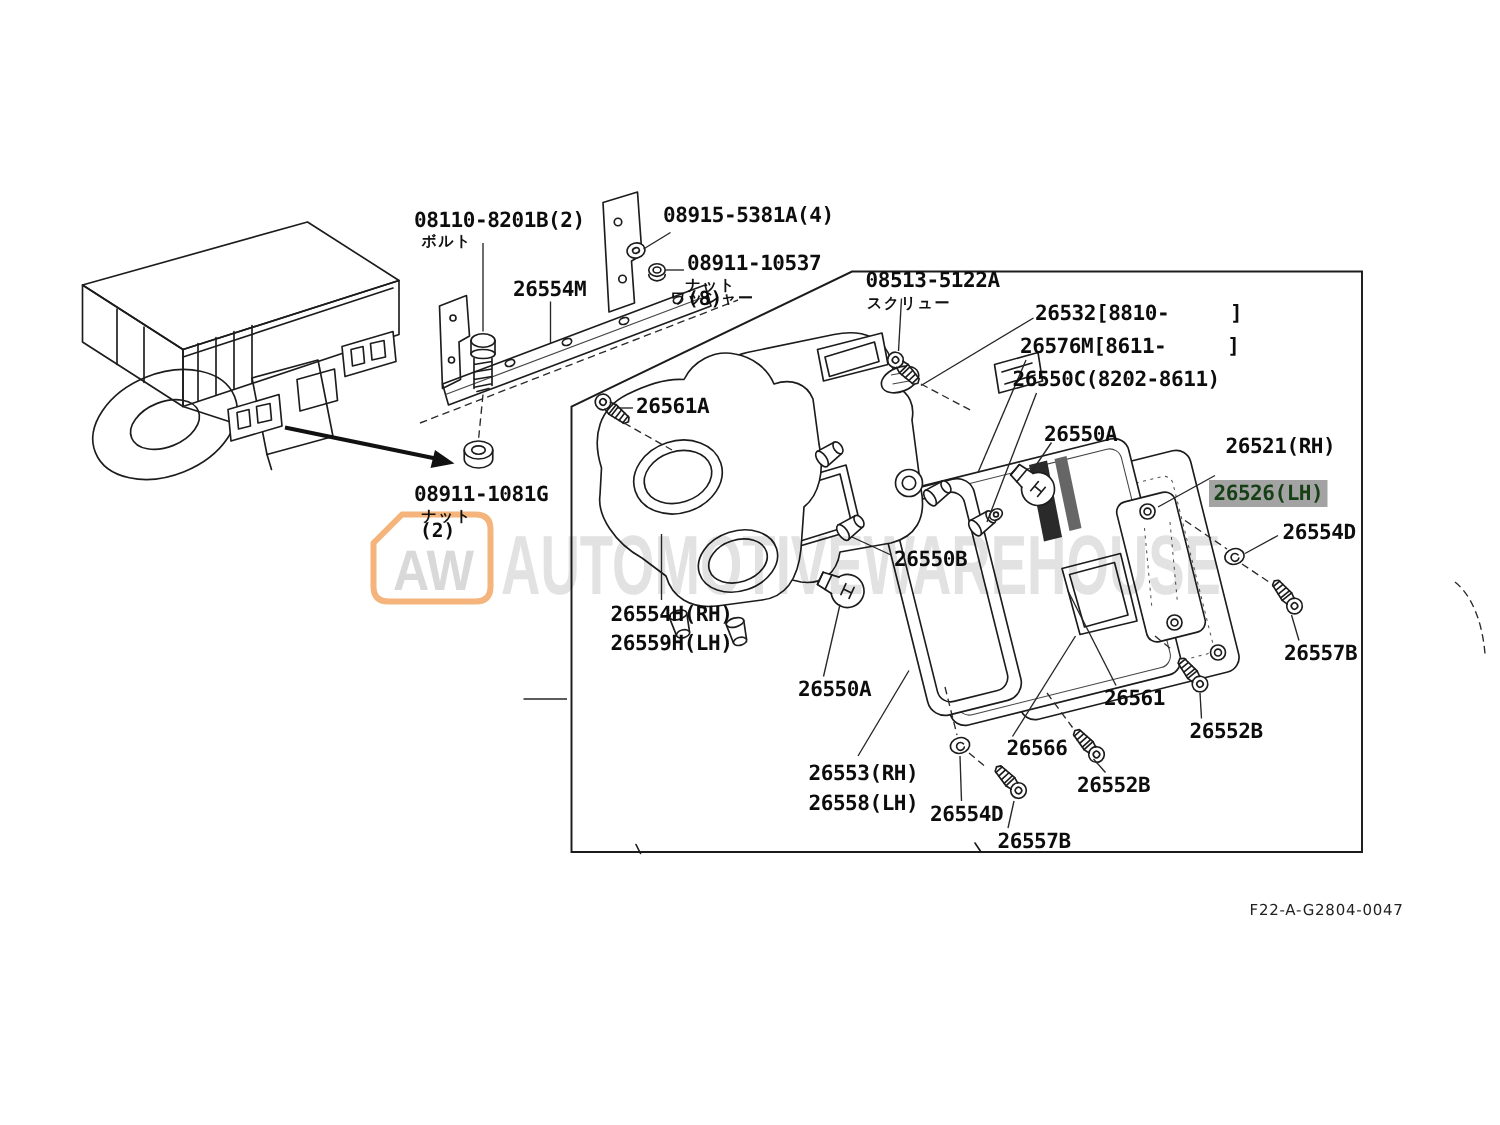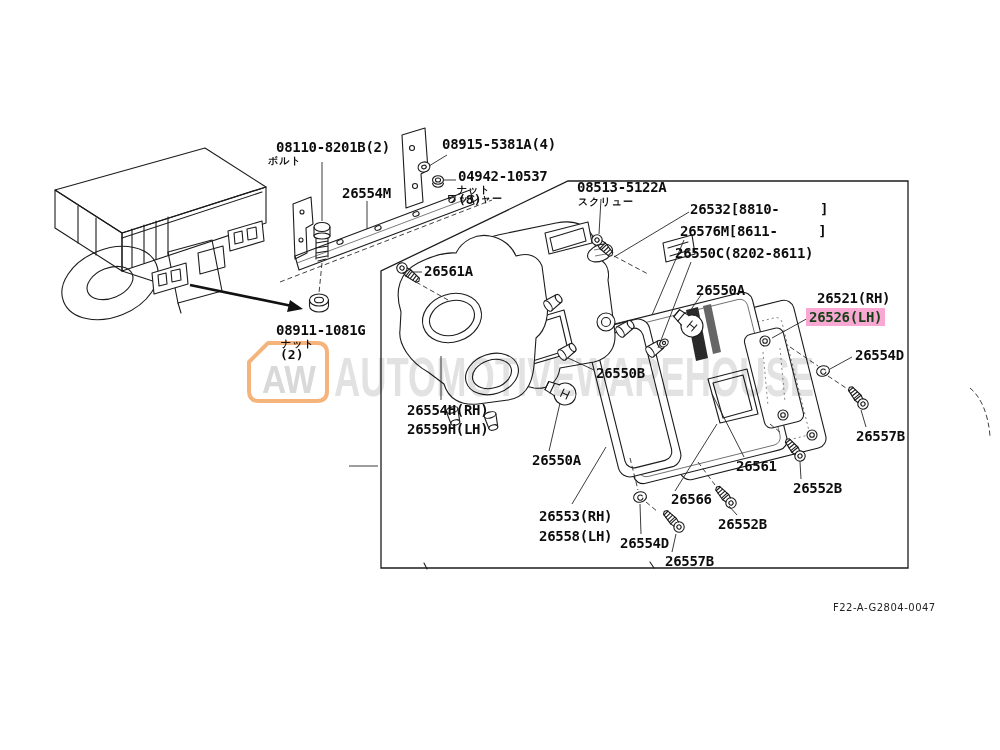--- a/index.html
+++ b/index.html
@@ -14,21 +14,21 @@
   #art .thin{stroke:#444;stroke-width:0.7;fill:none;}
   #wmk{position:absolute;left:0;top:0;z-index:6;mix-blend-mode:multiply;pointer-events:none;}
   #labels{position:absolute;left:0;top:0;width:1000px;height:750px;z-index:8;}
   .lbl{position:absolute;font:700 14px "DejaVu Sans Mono",monospace;color:#0d0d0d;
        white-space:pre;letter-spacing:-0.3px;}
   .jp{position:absolute;font:700 10px "DejaVu Sans",sans-serif;color:#111;white-space:nowrap;letter-spacing:1px;}
   .qty{position:absolute;font:700 13px "DejaVu Sans Mono",monospace;color:#0d0d0d;}
   .note{position:absolute;font:700 13px "DejaVu Sans",sans-serif;color:#111;white-space:nowrap;}
   .code{position:absolute;font:400 10px "DejaVu Sans",sans-serif;color:#222;letter-spacing:.5px;}
   .two{line-height:19px;}
-  .hl{background:#f9a8d4;color:#163f16;padding:1px 3px;}
+  .hl{background:#a3a3a3;color:#163f16;padding:1px 3px;margin-top:12px;}
 </style>
 </head>
 <body>
 
 <svg id="art" width="1000" height="750" viewBox="0 0 1000 750" xmlns="http://www.w3.org/2000/svg" xmlns:xlink="http://www.w3.org/1999/xlink">
   <defs>
     <g id="scr">
       <circle r="5.2" class="ln fw"></circle>
       <circle r="2.1" class="ln fw"></circle>
       <path class="ln" d="M4,-3 L8,-4 M4,3 L8,4"></path>
@@ -243,28 +243,28 @@
 </svg>
 
 <svg id="wmk" width="1000" height="750" viewBox="0 0 1000 750" xmlns="http://www.w3.org/2000/svg">
   <path d="M268,343 H317 Q327,343 327,353 V391 Q327,401 317,401 H259 Q249,401 249,391 V362 Z" fill="none" stroke="#f4b47c" stroke-width="4" stroke-linejoin="round"></path>
   <text x="262" y="393" font-family="Liberation Sans, sans-serif" font-weight="bold" font-size="38" fill="#d9d9d9" textLength="54" lengthAdjust="spacingAndGlyphs">AW</text>
   <text x="334" y="396" font-family="Liberation Sans, sans-serif" font-weight="bold" font-size="56" fill="#e2e2e2" textLength="480" lengthAdjust="spacingAndGlyphs">AUTOMOTIVEWAREHOUSE</text>
 </svg>
 
 <div id="labels">
   <div class="lbl" style="left:276px;top:139px;">08110-8201B(2)</div>
-  <div class="jp" style="left:268px;top:154px;">ボルト</div>
+  <div class="jp" style="left:281px;top:154px;">ボルト</div>
 
   <div class="lbl" style="left:342px;top:185px;">26554M</div>
 
   <div class="lbl" style="left:442px;top:136px;">08915-5381A(4)</div>
   <div class="jp" style="left:447px;top:152px;margin-top:40px;">ワッシャー</div>
 
-  <div class="lbl" style="left:458px;top:168px;">04942-10537</div>
+  <div class="lbl" style="left:458px;top:168px;">08911-10537</div>
   <div class="jp" style="left:457px;top:183px;">ナット</div>
   <div class="qty" style="left:458px;top:192px;">(8)</div>
 
   <div class="lbl" style="left:577px;top:179px;">08513-5122A</div>
   <div class="jp" style="left:578px;top:195px;">スクリュー</div>
 
   <div class="lbl" style="left:690px;top:201px;text-align:center;">26532[8810-     ]</div>
   <div class="lbl" style="left:680px;top:223px;">26576M[8611-     ]</div>
   <div class="lbl" style="left:675px;top:245px;">26550C(8202-8611)</div>
 

